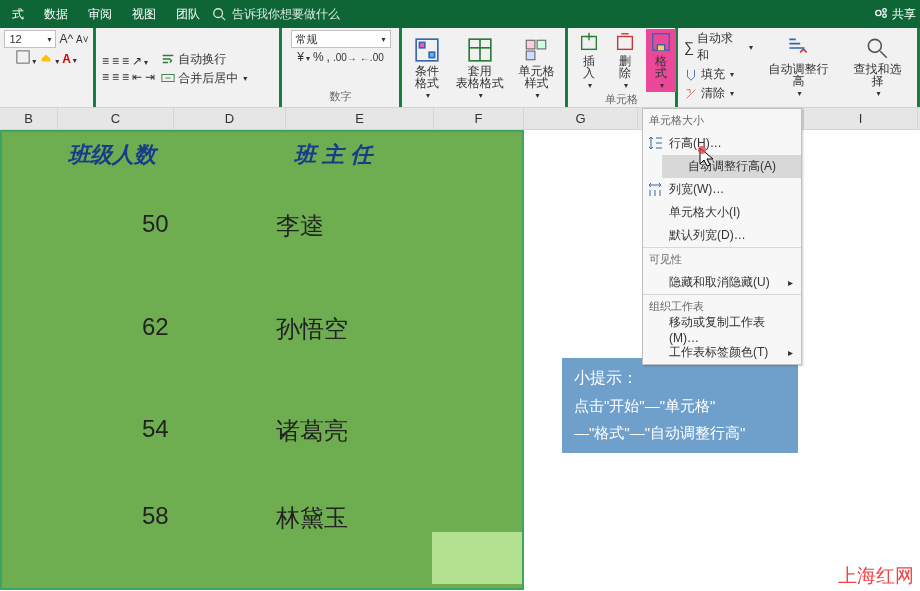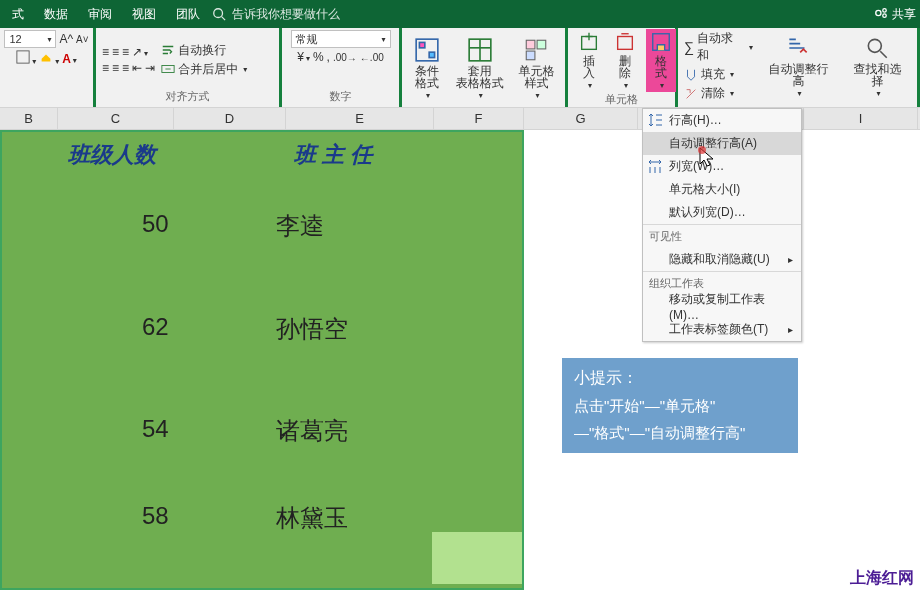--- a/index.html
+++ b/index.html
@@ -28,26 +28,26 @@
 .sel{position:absolute;left:0;top:0;width:524px;height:460px;background:#6fae50;border:2px solid #3da55f;}
 .selinner{position:absolute;right:0;bottom:4px;width:90px;height:52px;background:#b2e18f;}
 .cell{position:absolute;font-size:22px;color:#1a3a8a;font-weight:bold;font-style:italic;}
 .celln{position:absolute;font-size:24px;color:#222;}
 .vline{position:absolute;width:1px;background:#d0d0d0;top:0;bottom:0;}
 .menu{position:absolute;left:642;top:108px;width:160px;background:#f7f7f7;border:1px solid #c0c0c0;box-shadow:1px 1px 2px rgba(0,0,0,0.2);z-index:10;}
 .menu-h{font-size:11px;color:#666;padding:4px 6px;}
 .menu-sep{border-top:1px solid #d8d8d8;}
 .menu-item{display:flex;align-items:center;height:23px;font-size:12px;padding:0 8px 0 26px;position:relative;}
 .menu-item .ic{position:absolute;left:4px;top:3px;width:16px;height:16px;}
-.menu-item.hi{background:#d8d8d8;}
+.menu-item.hi{background:#d8d8d8;margin-left:19px;}
 .menu-item .sub{position:absolute;right:8px;font-size:10px;}
 .cursor{position:absolute;left:698px;top:146px;z-index:20;}
 .tip{position:absolute;left:562px;top:358px;width:236px;background:#6fa0cc;color:#fff;padding:10px 12px;font-size:16px;z-index:5;}
 .tip .line{margin-top:8px;font-size:15px;}
-.watermark{position:absolute;right:6px;bottom:2px;color:#4c1d95;font-size:16px;font-weight:bold;z-index:30;}
+.watermark{position:absolute;right:6px;bottom:2px;color:#ef4444;font-size:19px;font-weight:normal;z-index:30;}
 .micon{width:14px;height:14px;}
 .caret{font-size:8px;margin-left:2px;}
 </style>
 </head>
 <body>
 
 <div class="topbar">
   <div class="tabs">
     <div class="tab">式</div>
     <div class="tab">数据</div>
@@ -124,21 +124,20 @@
         <div class="row">
             <svg class="micon" viewBox="0 0 16 16" fill="none" stroke="#2a7c36">
               <rect x="1" y="4" width="14" height="8"></rect>
               <line x1="5" y1="8" x2="11" y2="8"></line>
             </svg> 
             <span>合并后居中</span>
             <span class="caret">▾</span>
           </div>
       </div>
     </div>
-    <div class="group-title">对齐方式</div>
   </div>
 
   <div class="group" style="width:120px">
     <div class="group-body col">
       <div class="select" style="width:100px">
           <span>常规</span>
           <span class="arrow">▾</span>
         </div>
       <div class="row">
         <span>¥<span class="caret">▾</span></span>
@@ -284,20 +283,21 @@
     <div class="celln" style="left:142px;top:183px">62</div>
     <div class="celln" style="left:276px;top:183px">孙悟空</div>
     <div class="celln" style="left:142px;top:285px">54</div>
     <div class="celln" style="left:276px;top:285px">诸葛亮</div>
     <div class="celln" style="left:142px;top:372px">58</div>
     <div class="celln" style="left:276px;top:372px">林黛玉</div>
   </div>
 </div>
 
 <div class="menu" style="left:642px">
+  <div class="menu-h">单元格大小</div>
   <div class="menu-item">
     <span class="ic"><svg width="16" height="16" viewBox="0 0 16 16" fill="none" stroke="#36a">
           <path d="M4 2v12M2 4l2-2 2 2M2 12l2 2 2-2M9 3h6M9 8h6M9 13h6"></path>
         </svg></span>
     <span>行高(H)…</span>
   </div>
   <div class="menu-item hi">
       <span>自动调整行高(A)</span>
     </div>
   <div class="menu-item">

